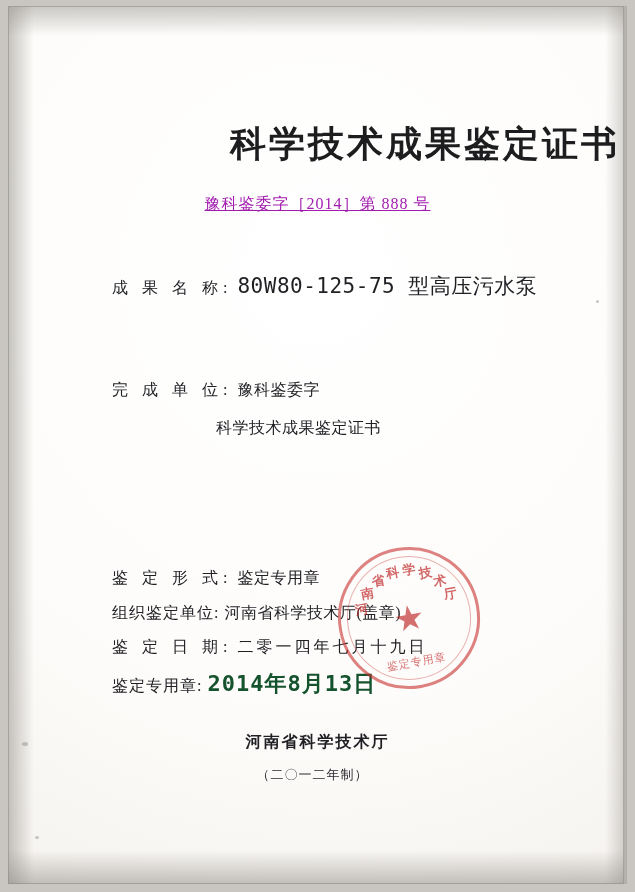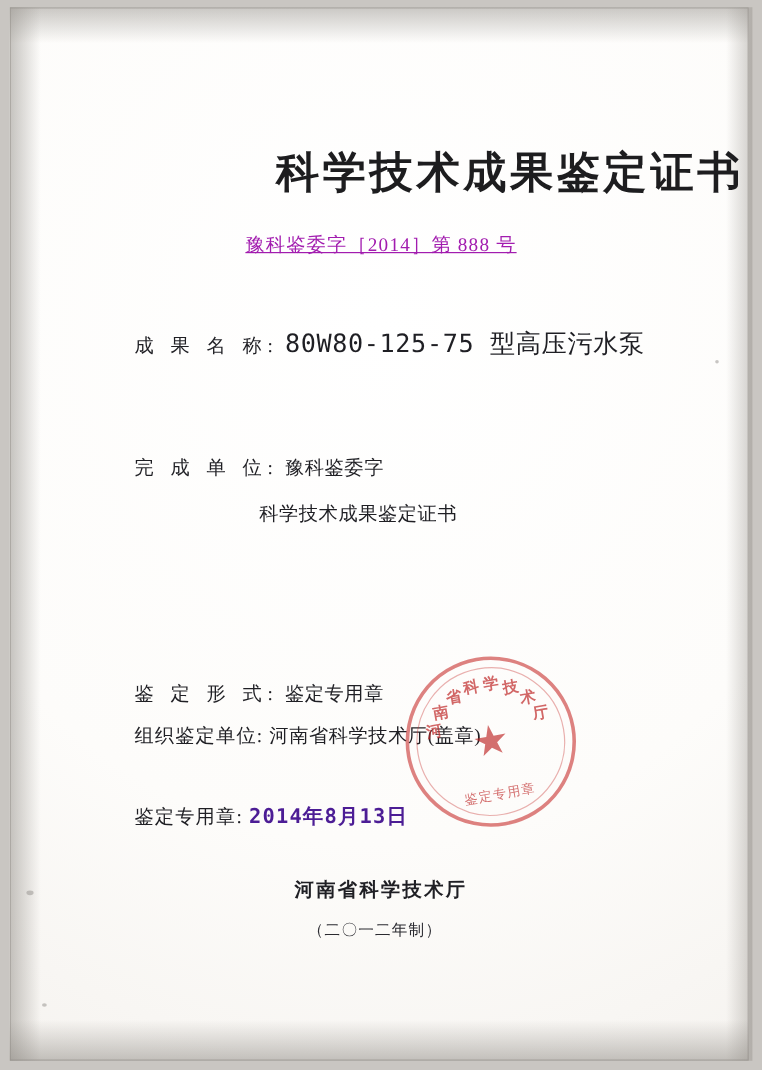--- a/index.html
+++ b/index.html
@@ -113,22 +113,22 @@
   #achievement-name { left: 112px; top: 272px; }
   #completion-unit  { left: 112px; top: 380px; }
   #completion-unit2 { left: 216px; top: 418px; }
   #appraisal-form   { left: 112px; top: 568px; }
   #organizer        { left: 112px; top: 603px; }
   #appraisal-date   { left: 112px; top: 637px; }
   #approval-date    { left: 112px; top: 669px; }
 
   .approval-stamp-text {
     font-family: "DejaVu Sans Mono", "Liberation Mono", monospace;
-    color: #4c1d95;
-    font-size: 17px;
+    color: #14532d;
+    font-size: 22px;
     font-weight: bold;
     letter-spacing: 1px;
   }
   .issuer {
     position: absolute;
     left: 0; right: 0;
     top: 732px;
     text-align: center;
     font-size: 16px;
     letter-spacing: 2px;
@@ -241,20 +241,24 @@
     <div class="field" id="appraisal-form">
       <span class="lbl">鉴 定 形 式:</span>
       <span class="val">鉴定专用章</span>
     </div>
 
     <div class="field" id="organizer">
       <span class="lbl" style="letter-spacing:1px;text-align:center;">组织鉴定单位:</span>
       <span class="val">河南省科学技术厅(盖章)</span>
     </div>
 
+    <div class="field" id="appraisal-date">
+      <span class="lbl">鉴 定 日 期:</span>
+      <span class="val" style="letter-spacing:3px;">二零一四年七月十九日</span>
+    </div>
 
     <div class="field" id="approval-date">
       <span class="lbl" style="letter-spacing:1px;">鉴定专用章:</span>
       <span class="approval-stamp-text">2014年8月13日</span>
     </div>
 
     <div class="seal">
       <div class="seal-inner"></div>
       <div class="seal-star">★</div>
       <div class="seal-text">

